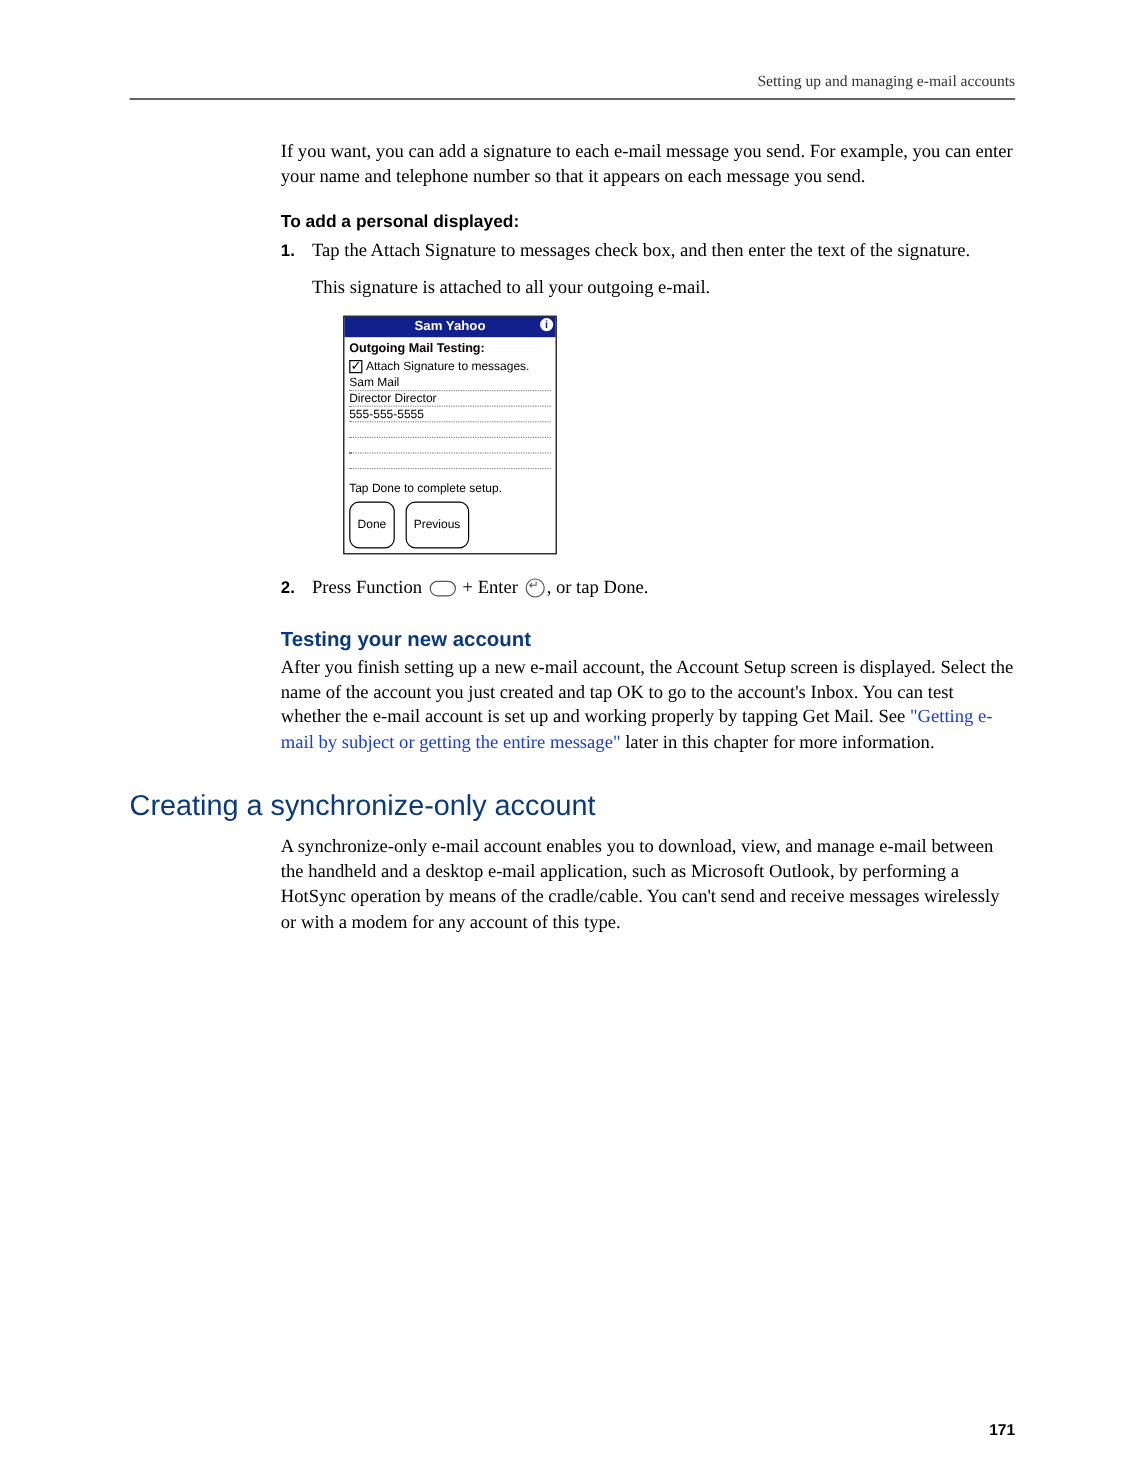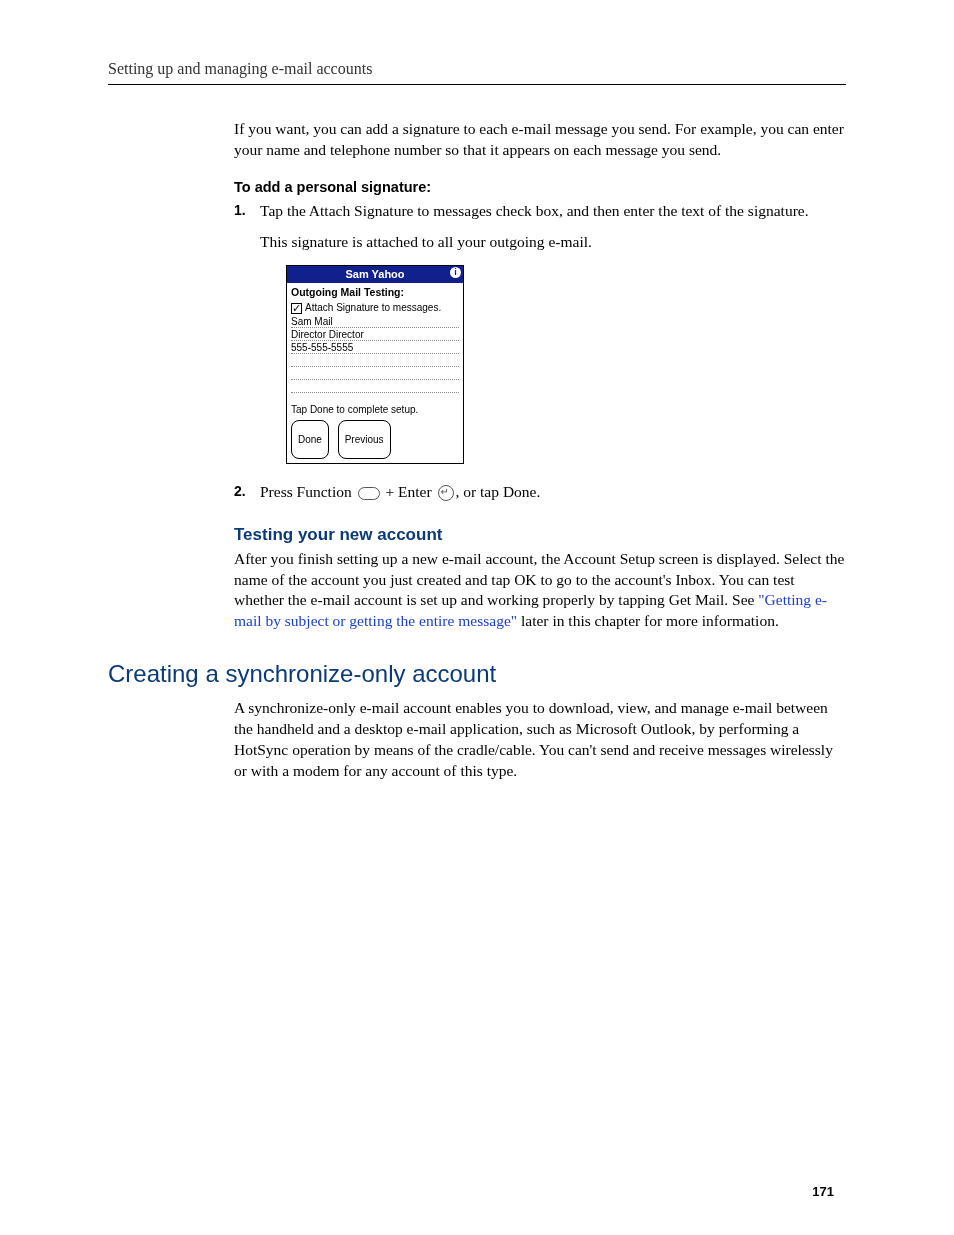--- a/index.html
+++ b/index.html
@@ -10,21 +10,22 @@
     color: #000;
     width: 954px;
   }
   .page {
     padding: 60px 108px 40px 108px;
     box-sizing: border-box;
     min-height: 1235px;
     position: relative;
   }
   .header-right {
-    font-size: 16px;
+    text-align: right;
+    font-size: 13px;
     color: #333;
     margin-bottom: 6px;
   }
   .hr-line {
     border: none;
     border-top: 1px solid #000;
     margin: 0 0 34px 0;
   }
   .content {
     margin-left: 126px;
@@ -196,37 +197,37 @@
     font-family: "Arial Narrow", Arial, sans-serif;
     font-stretch: condensed;
     color: #0b3a7a;
     font-size: 24px;
     font-weight: 400;
     margin: 28px 0 10px 0;
   }
   .footer-pno {
     position: absolute;
     bottom: 36px;
-    right: 120px;
+    right: 108px;
     font-family: Arial, sans-serif;
     font-weight: bold;
     font-size: 13px;
   }
 </style>
 </head>
 <body>
 
 <div class="page">
   <div class="header-right">Setting up and managing e-mail accounts</div>
   <hr class="hr-line">
 
   <div class="content">
     <p class="body-text">If you want, you can add a signature to each e-mail message you send. For example, you can enter your name and telephone number so that it appears on each message you send.</p>
 
-    <div class="subhead-black">To add a personal signature:</div>
+    <div class="subhead-black">To add a personal displayed:</div>
 
     <ol class="steps">
       <li>
         <span>Tap the Attach Signature to messages check box, and then enter the text of the signature.</span>
         <div class="step-sub">This signature is attached to all your outgoing e-mail.</div>
 
         <div class="screenshot-wrap">
           <div class="palmscreen">
             <div class="palm-title">
               <span>Sam Yahoo</span>

